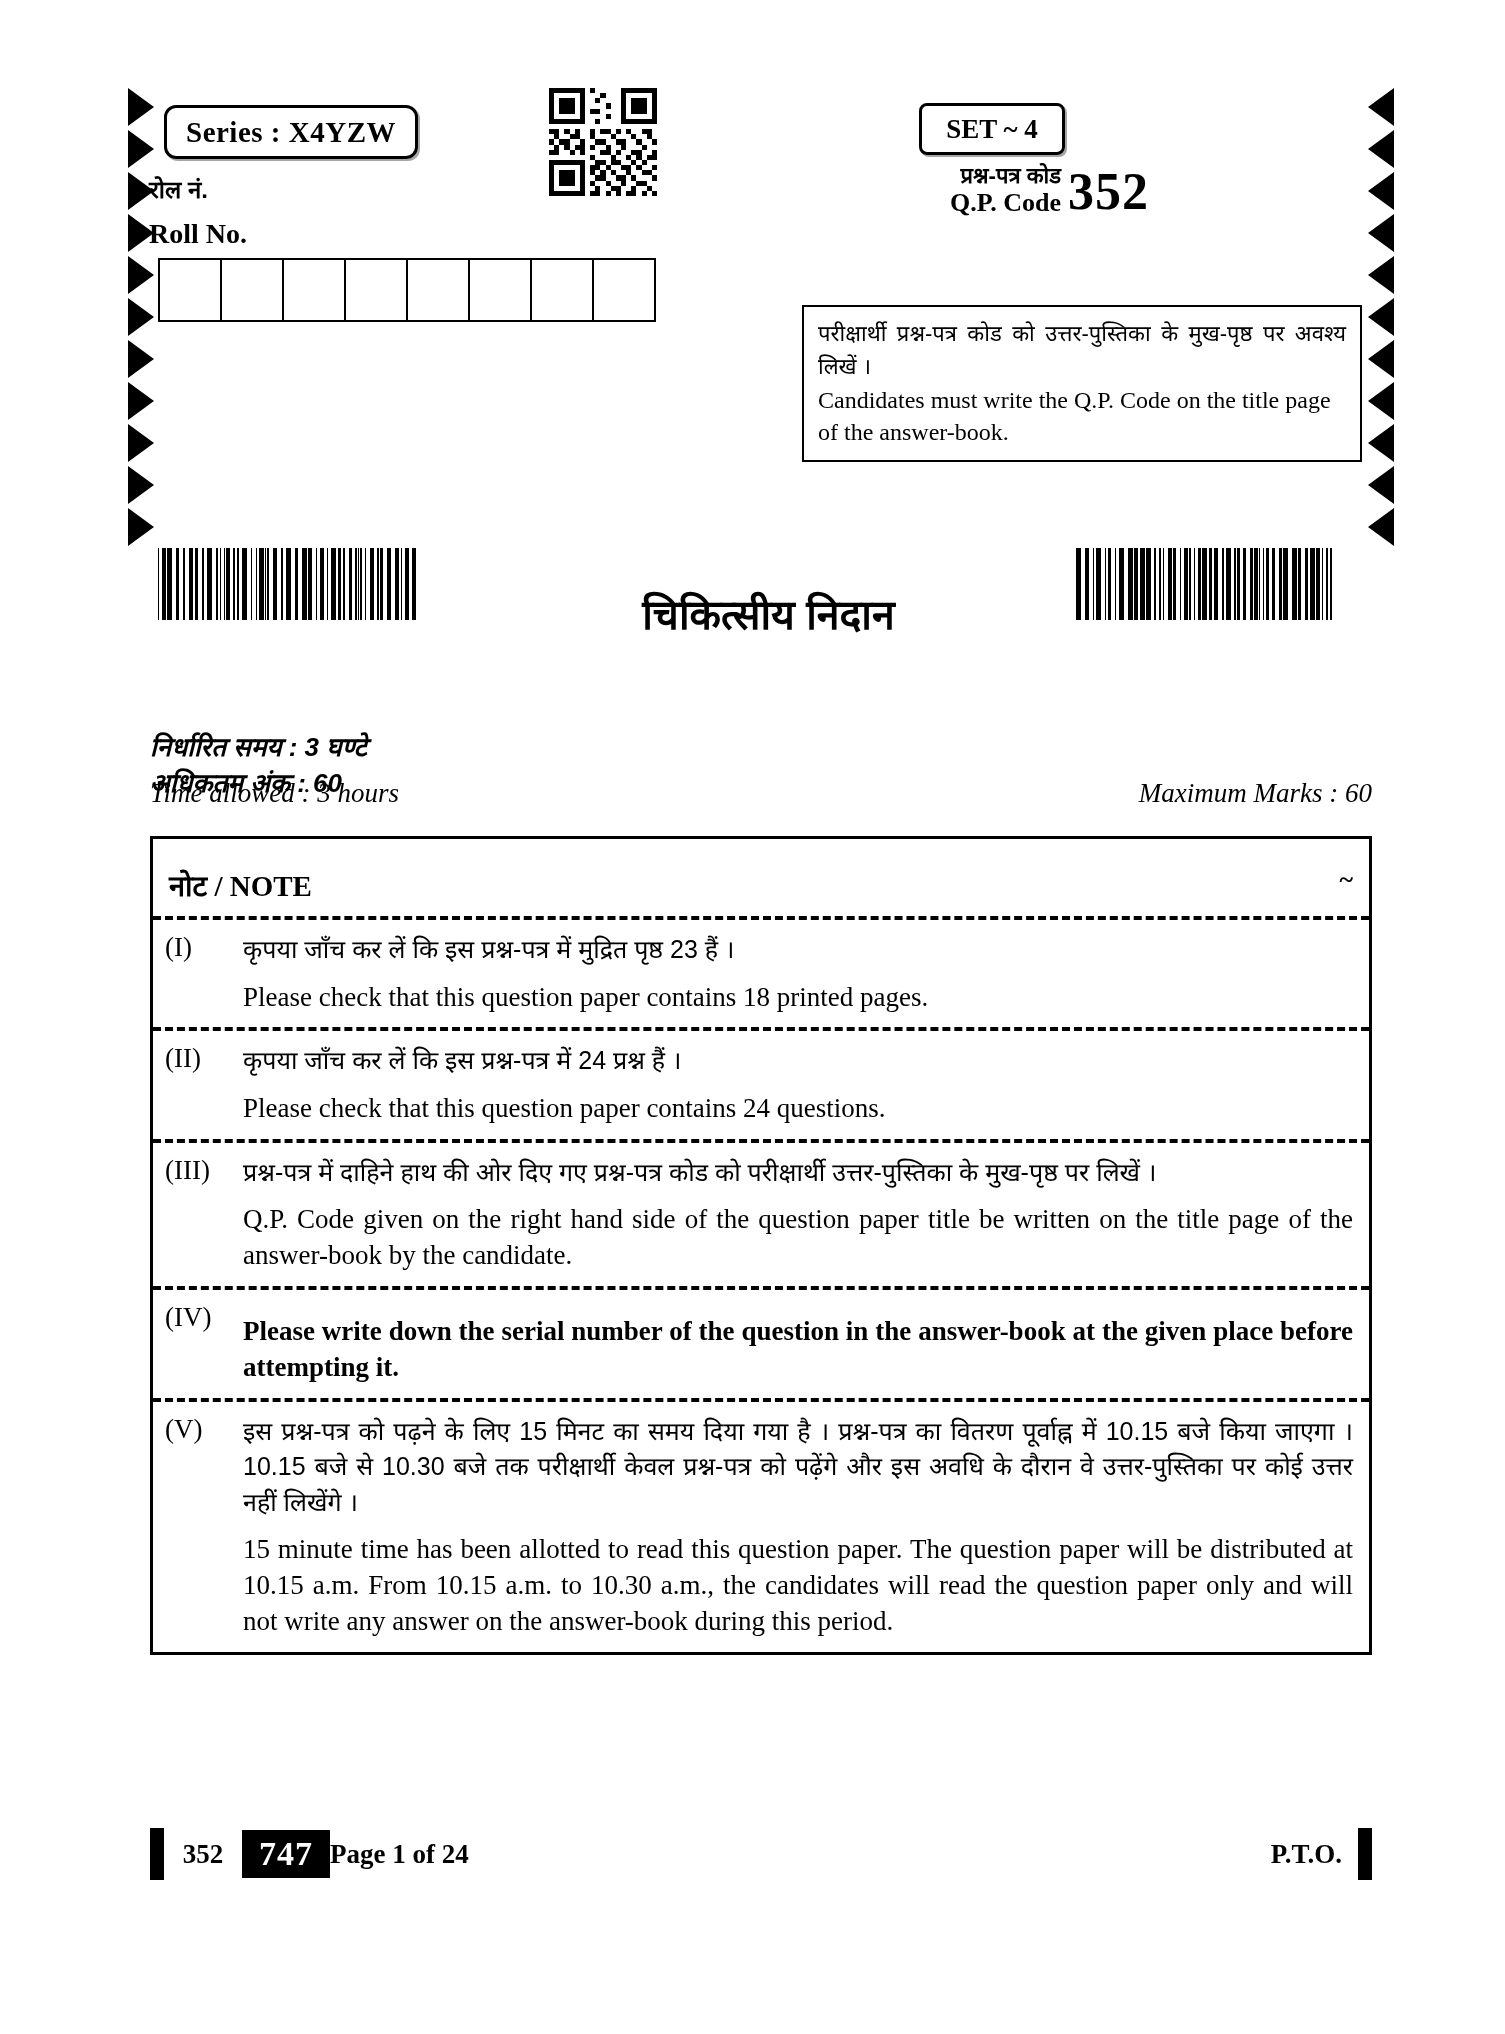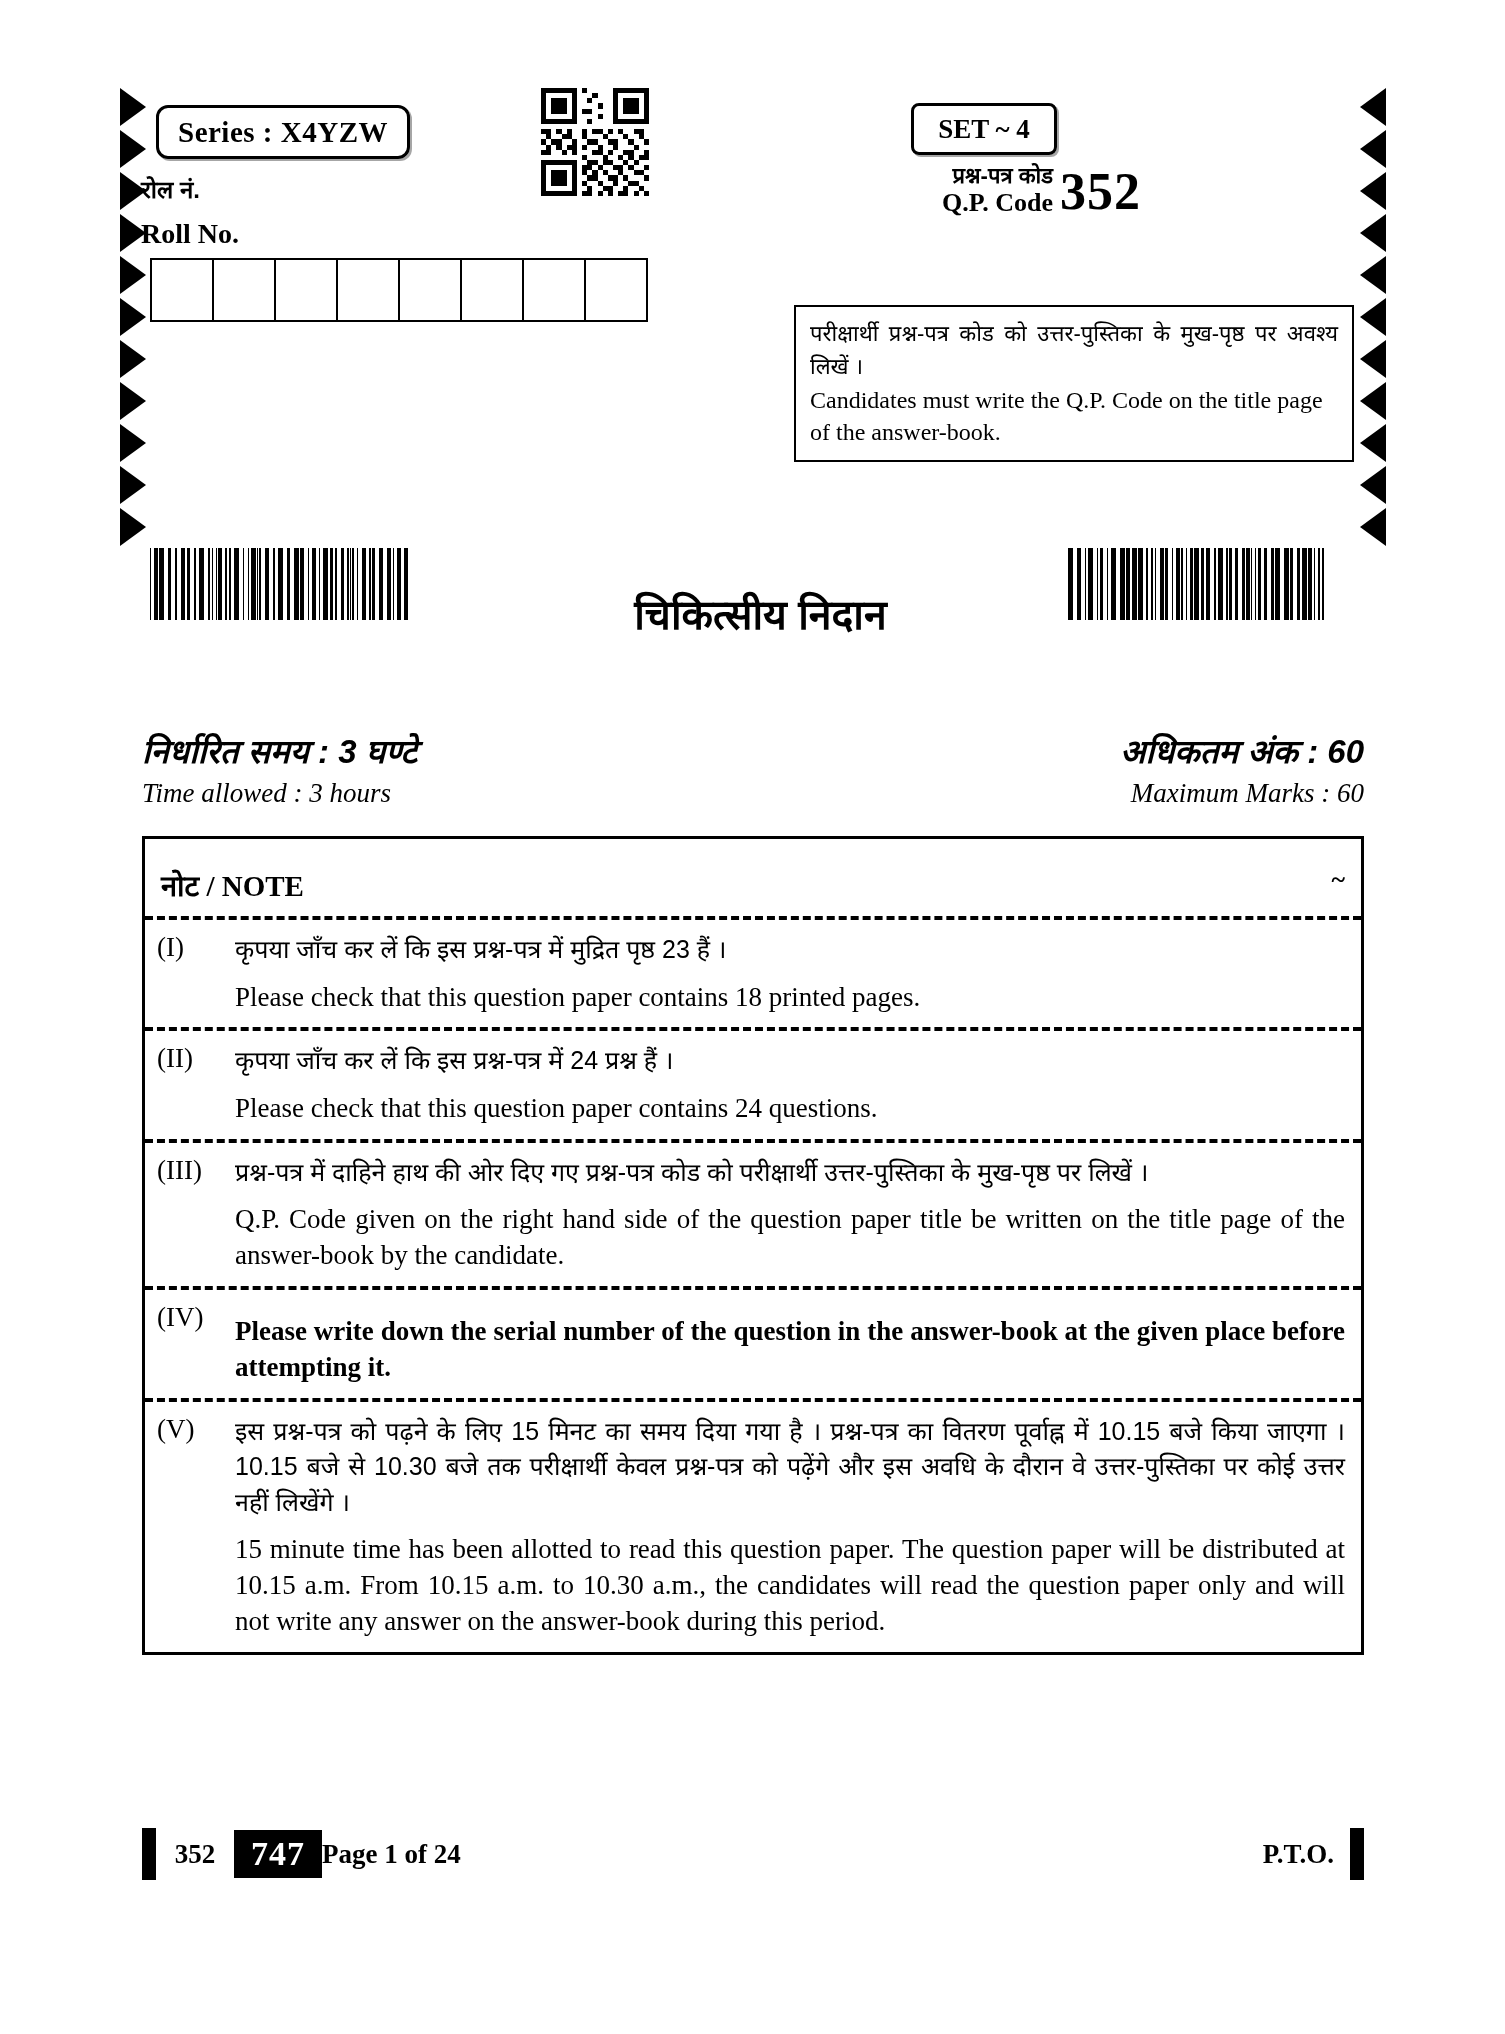--- a/index.html
+++ b/index.html
@@ -10,21 +10,21 @@
   body {
     width: 1505px;
     height: 2034px;
     font-family: "Liberation Serif", "DejaVu Serif", serif;
     color: #000;
     position: relative;
     overflow: hidden;
   }
   .page {
     position: absolute;
-    left: 8px; top: 0;
+    left: 16px; top: 0;
     width: 1297px;
     height: 2034px;
     text-decoration: underline;
   }
 
   
   .arrow-strip {
     position: absolute;
     width: 46px;
     display: flex;
@@ -180,22 +180,22 @@
   }
 
   
   .meta-row {
     position: absolute;
     left: 134px;
     width: 1222px;
     display: flex;
     justify-content: space-between;
   }
-  .meta-row.hi { top: 728px; font-size: 33px; font-style: italic; font-weight: bold;
-                 font-family: "Liberation Sans", "DejaVu Sans", sans-serif; }
+  .meta-row.hi { top: 728px; font-size: 26px; font-style: italic; font-weight: bold;
+                 font-family: "Liberation Sans", "DejaVu Sans", sans-serif; flex-direction: column; }
   .meta-row.en { top: 778px; font-size: 27px; font-style: italic; }
 
   
   .note-box {
     position: absolute;
     left: 134px; top: 836px;
     width: 1222px;
     border: 3px solid #000;
     box-sizing: border-box;
   }

